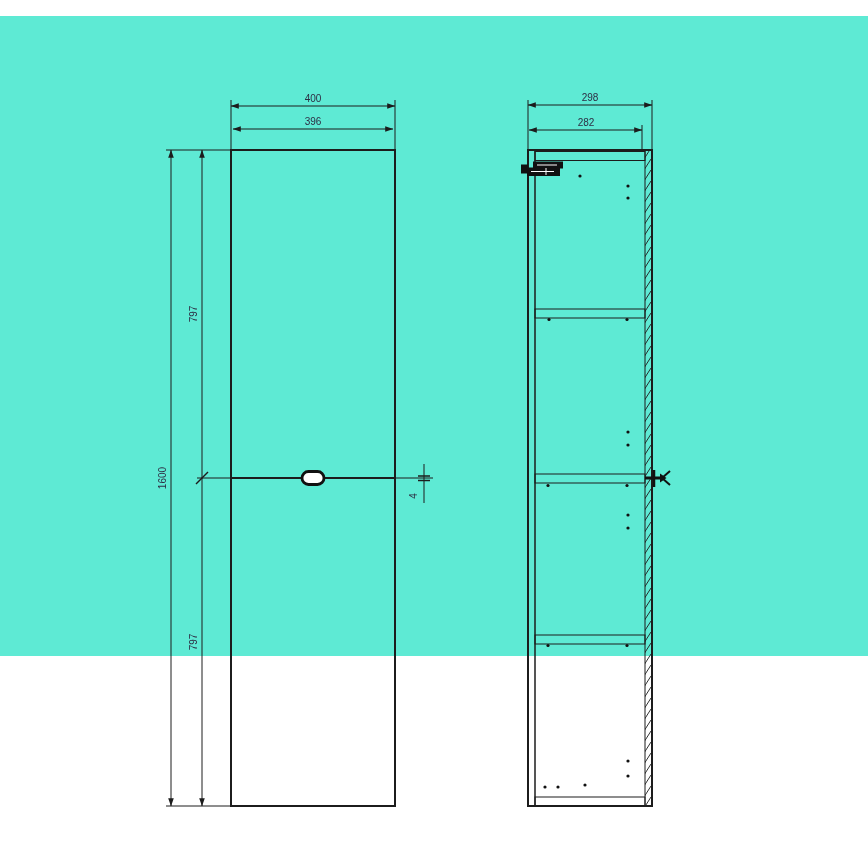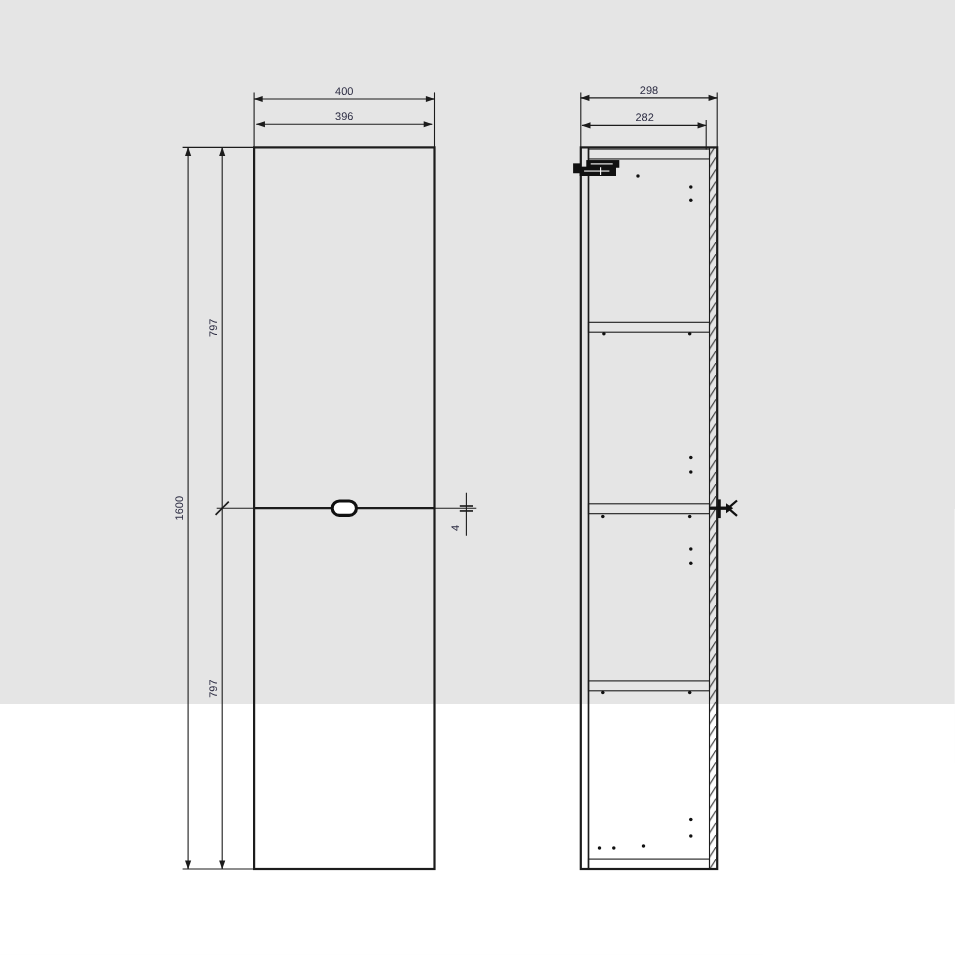--- a/index.html
+++ b/index.html
@@ -8,21 +8,22 @@
     width: 868px;
     height: 868px;
     background: #ffffff;
     overflow: hidden;
     font-family: "Liberation Sans", sans-serif;
   }
   #canvas-wrap {
     position: relative;
     width: 868px;
     height: 640px;
-    background: #e5e5e5;
+    background: #5eead4;
+    margin-top: 16px;
   }
   svg { display: block; }
   .dim-text {
     font-family: "Liberation Sans", "DejaVu Sans", sans-serif;
     font-size: 10px;
     fill: #2e2e44;
   }
   .thin  { stroke: #1c1c1c; stroke-width: 1;   fill: none; }
   .thick { stroke: #1c1c1c; stroke-width: 2;   fill: none; }
   .mid   { stroke: #1c1c1c; stroke-width: 1.5; fill: none; }

